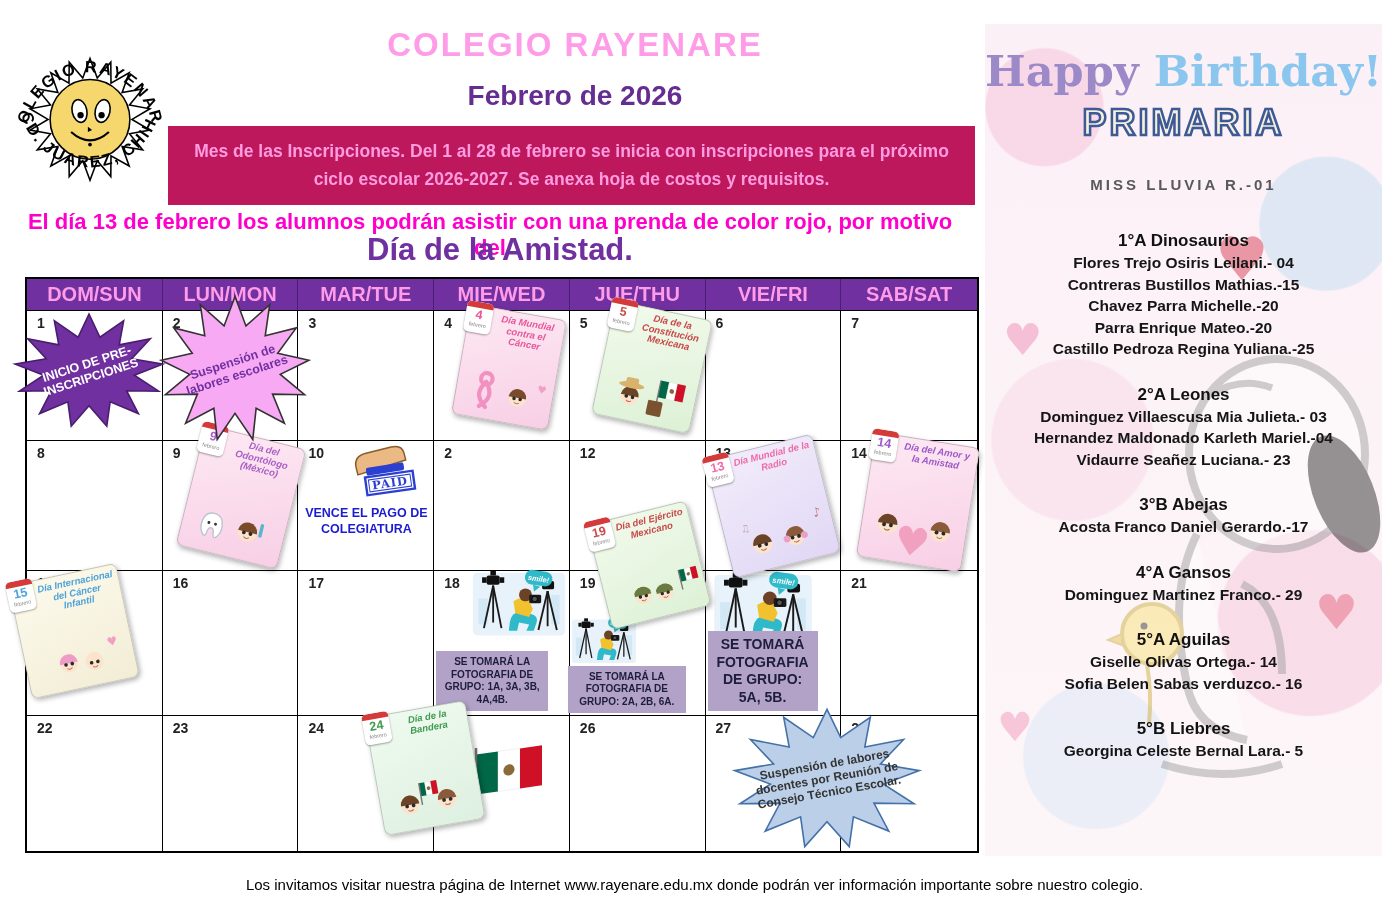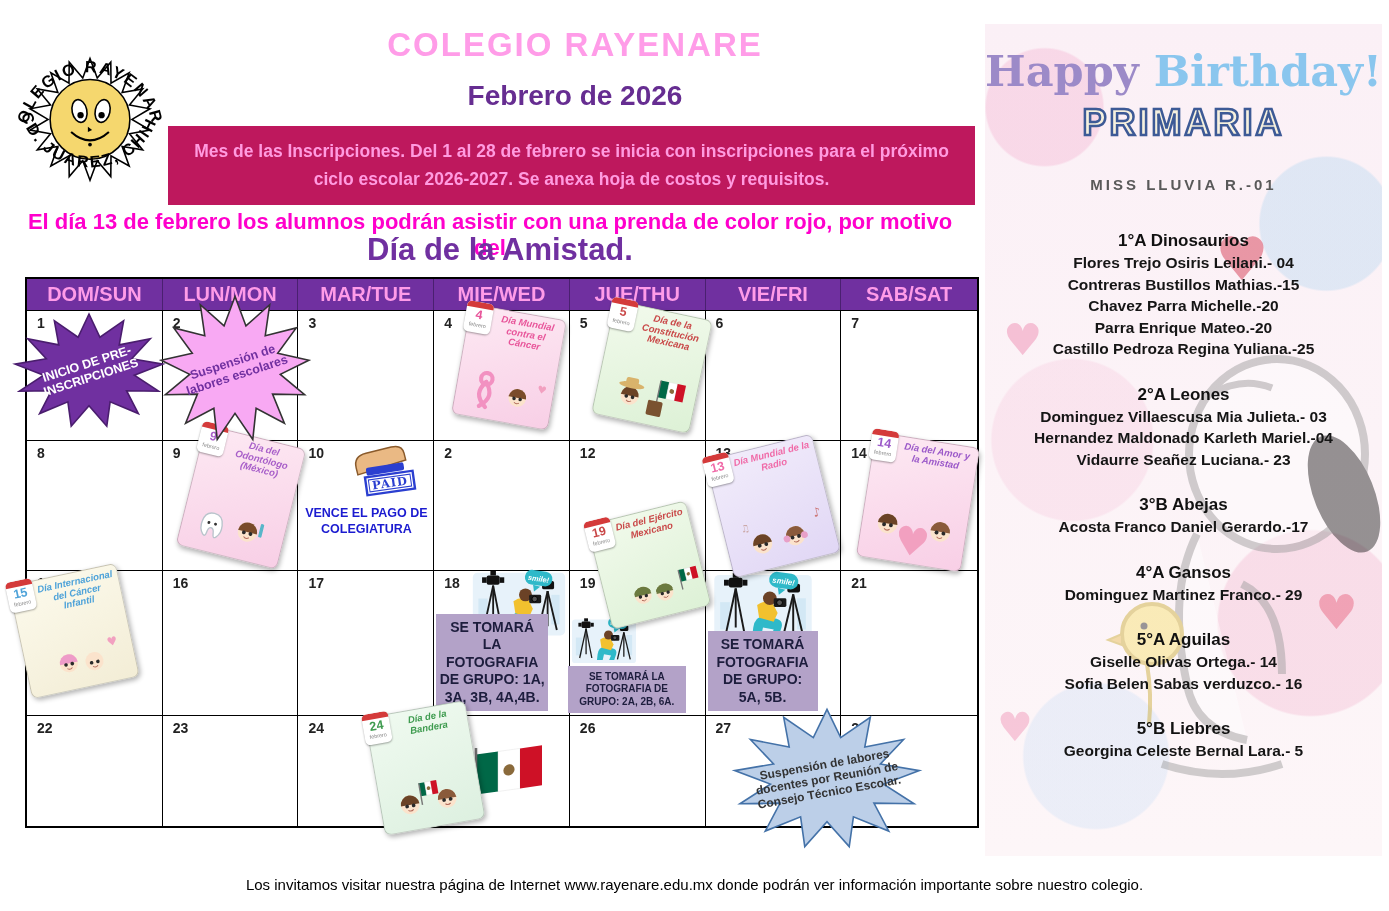--- a/index.html
+++ b/index.html
@@ -370,21 +370,21 @@
   <path d="M 44,35 q 8,-6 16,-2 l 5,10 -4,9 -15,-4 z" fill="#F2C12E"></path>
   <circle cx="57" cy="28" r="7" fill="#6B4226"></circle>
   <rect x="61" y="28" width="13" height="9" rx="1.5" fill="#1a1a1a"></rect>
                 <circle cx="67" cy="32.5" r="3" fill="#555" stroke="#000"></circle>
   <g transform="rotate(8 72 12)">
     <rect x="56" y="2" width="30" height="16" rx="8" fill="#2FB9C9"></rect>
     <path d="M 66,18 l 2,7 6,-6 z" fill="#2FB9C9"></path>
     <text x="71" y="13.5" font-size="8" fill="#fff" text-anchor="middle" font-style="italic" font-weight="bold">smile!</text>
   </g>
               </svg></div>
-            <div class="photo-box" style="left: 2px; bottom: 4px; width: 106px; font-size: 14px;">SE TOMARÁ LA FOTOGRAFIA DE GRUPO: 1A, 3A, 3B, 4A,4B.</div>
+            <div class="photo-box" style="left: 2px; bottom: 4px; width: 106px; font-size: 10px;">SE TOMARÁ LA FOTOGRAFIA DE GRUPO: 1A, 3A, 3B, 4A,4B.</div>
           </div>
           <div class="cal-cell">
             <div class="day-num">19</div>
             <div class="event-card theme-green" style="width: 100px; height: 106px; left: 28px; top: -60px; transform: rotate(-14deg);">
               <div class="card-badge">
           <div class="badge-ribbon"></div>
           <div class="badge-num" style="color:#C94848">19</div>
           <div class="badge-mon">febrero</div>
               </div>
         <div class="card-title" style="color:#C94848">Día del Ejército Mexicano</div>
@@ -473,21 +473,21 @@
     <path d="M 66,18 l 2,7 6,-6 z" fill="#2FB9C9"></path>
     <text x="71" y="13.5" font-size="8" fill="#fff" text-anchor="middle" font-style="italic" font-weight="bold">smile!</text>
   </g>
               </svg></div>
             <div class="photo-box" style="left: 2px; bottom: 4px; width: 104px; font-size: 14px;">SE TOMARÁ FOTOGRAFIA DE GRUPO: 5A, 5B.</div>
           </div>
           <div class="cal-cell">
             <div class="day-num">21</div>
           </div>
         </div>
-        <div class="cal-row" style="height: 111px;">
+        <div class="cal-row" style="height: 136px;">
           <div class="cal-cell">
             <div class="day-num">22</div>
           </div>
           <div class="cal-cell">
             <div class="day-num">23</div>
           </div>
           <div class="cal-cell">
             <div class="day-num">24</div>
             <div class="event-card theme-mint" style="width: 100px; height: 118px; left: 76px; top: -8px; transform: rotate(-10deg);">
               <div class="card-badge">

